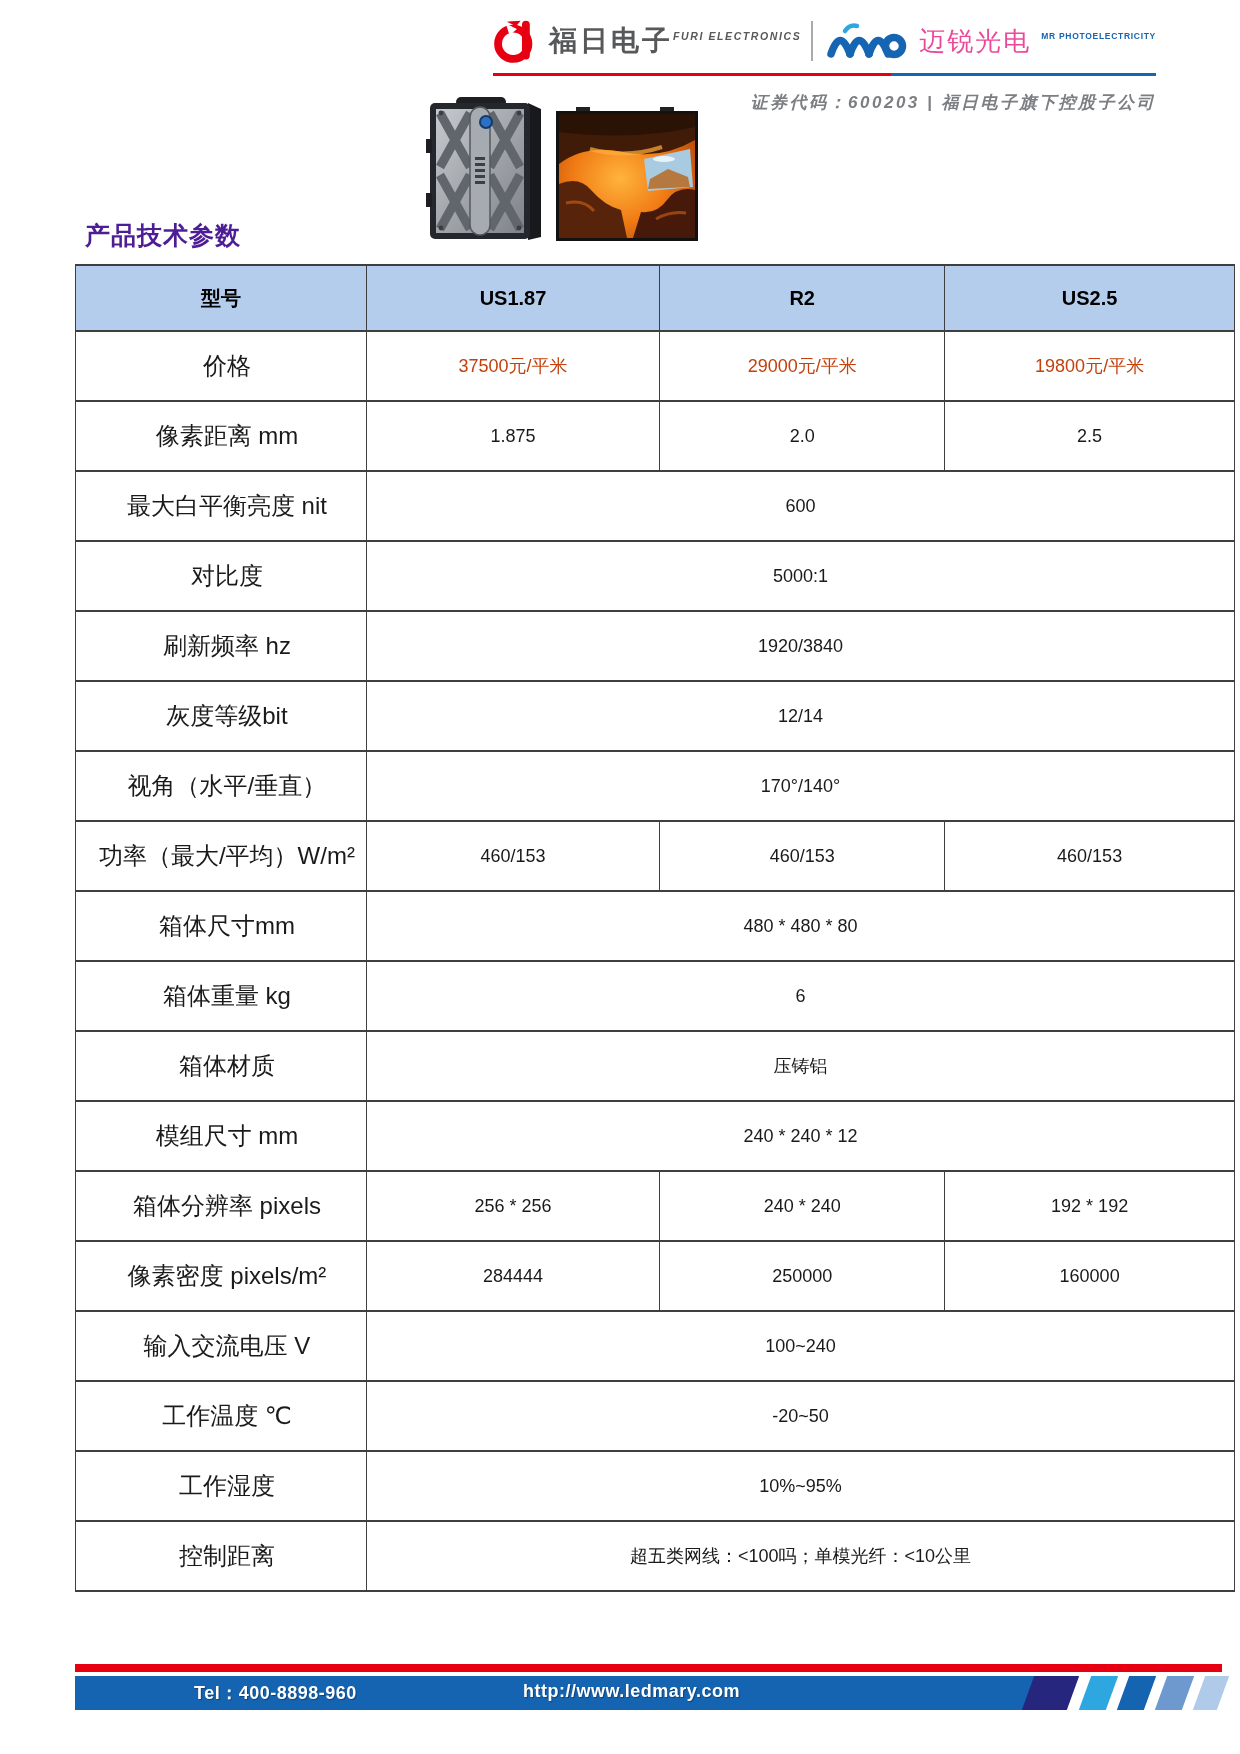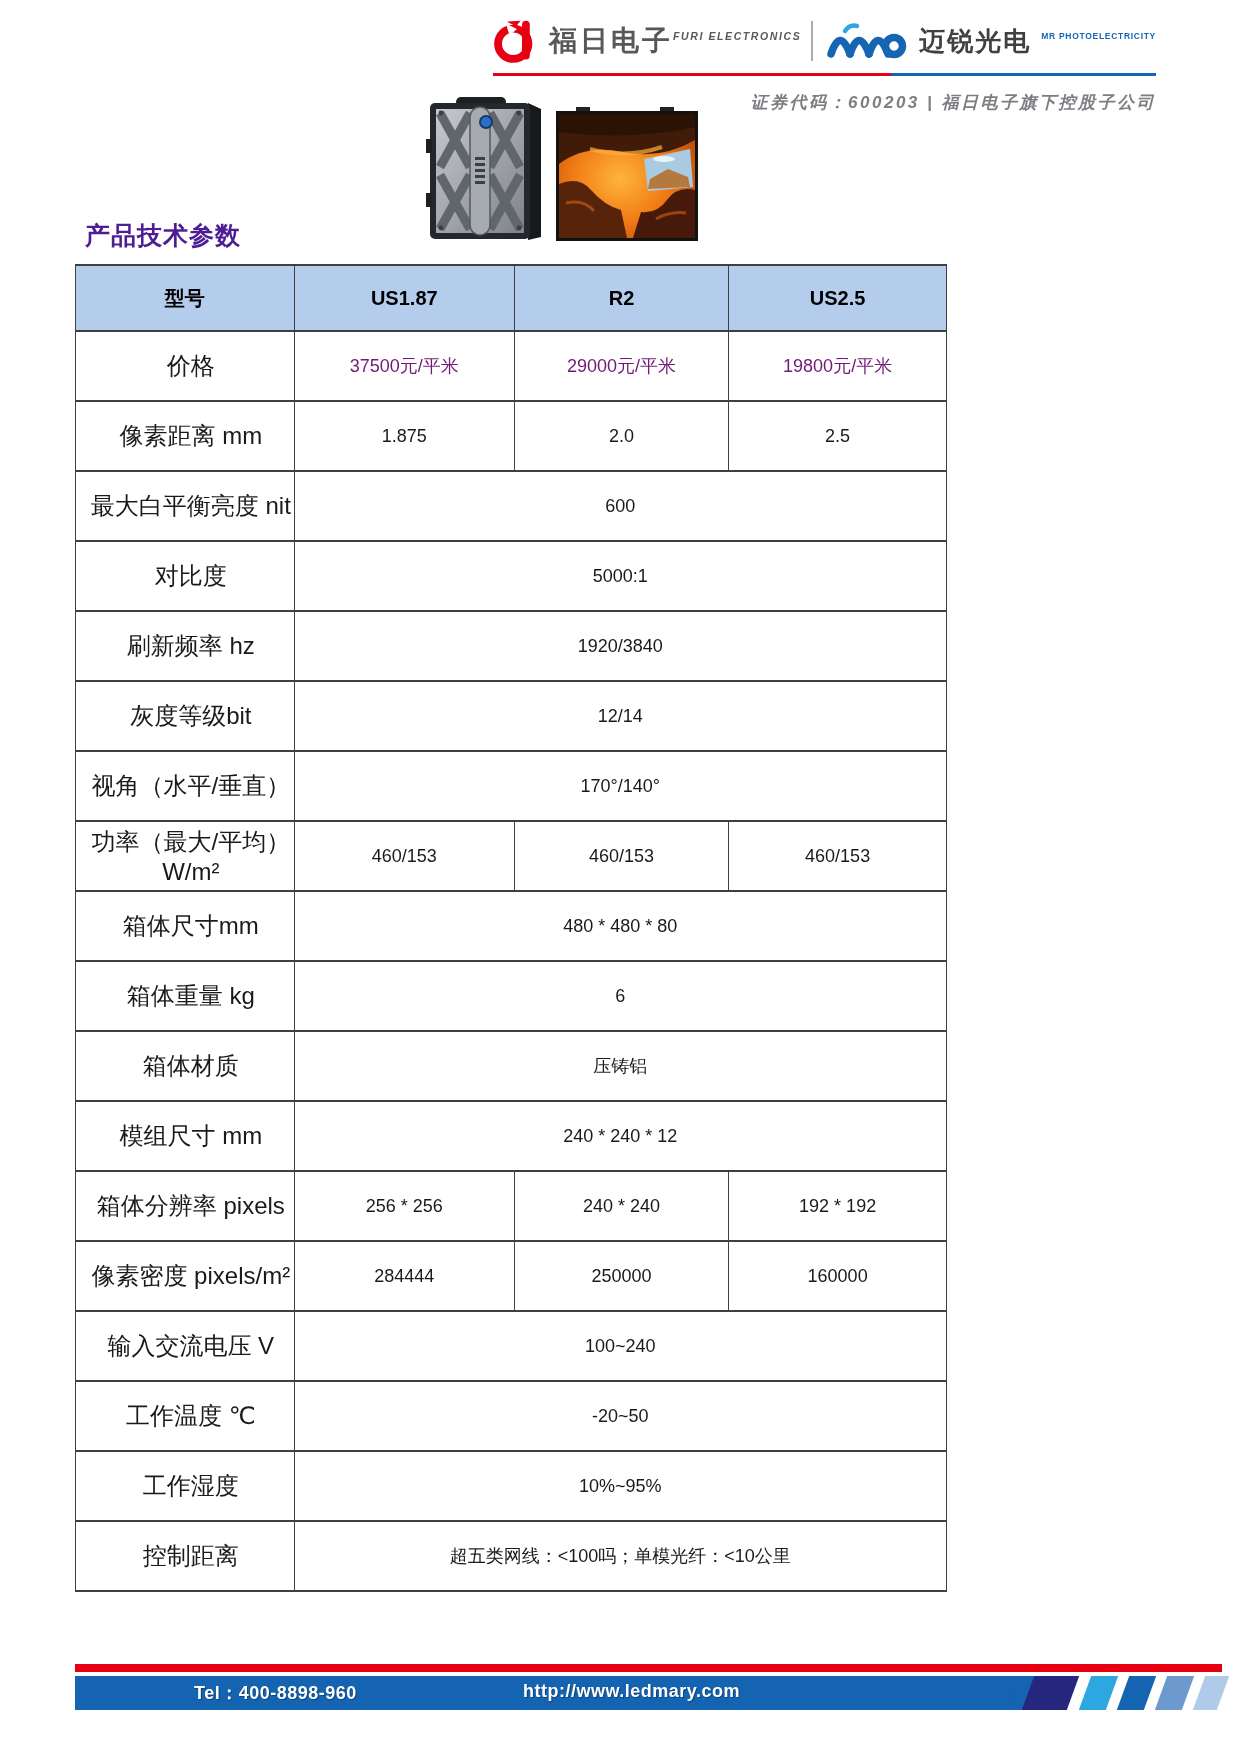--- a/index.html
+++ b/index.html
@@ -10,21 +10,21 @@
     color:#1a1a1a;
   }
 
   
   .brand { position:absolute; top:18px; right:84px; }
   .brand-row { display:flex; align-items:center; }
   .brand-text { display:flex; justify-content:center; }
   .furi-cn { font-size:28px; font-weight:bold; color:#57585a; letter-spacing:3px; line-height:1; }
   .furi-en { font-size:10.5px; color:#57585a; letter-spacing:1.6px; margin-top:3px; font-weight:bold;font-style:italic; }
   .brand-divider { width:2px; height:40px; background:#a9abae; margin:0 12px 0 10px; }
-  .mr-cn { font-size:26px; font-weight:bold; color:#404040; letter-spacing:2px; line-height:1; }
+  .mr-cn { font-size:26px; font-weight:normal; color:#ec4899; letter-spacing:2px; line-height:1; }
   .mr-en { font-size:8.5px; color:#1565b2; letter-spacing:0.7px; margin-top:3px; font-weight:bold;padding-left:10px; }
   .furi-logo { margin-right:10px; }
   .mr-logo { margin-right:6px; }
   .brand-line { display:flex; height:3px; margin-top:9px; }
   .brand-line .seg-red  { flex:0 0 60%; background:#e60012; }
   .brand-line .seg-blue { flex:1; background:#1565b2; }
   .brand-caption {
     margin-top:15px; text-align:right; font-size:17px; color:#7c7e82;
     letter-spacing:2.5px; font-weight:bold;font-style:italic;
   }
@@ -33,35 +33,35 @@
   .product-images { position:absolute; left:424px; top:95px; display:flex; align-items:flex-end; gap:10px; }
 
   
   .page-title {
     position:absolute; left:85px; top:219px; margin:0;
     font-size:25px; font-weight:bold; color:#4c1d95; letter-spacing:1px;
   }
 
   
   .spec-table {
-    position:absolute; left:75px; top:264px; width:872px;
+    position:absolute; left:75px; top:264px; width:1160px;
     border-collapse:collapse; table-layout:fixed;
   }
   .spec-table th, .spec-table td {
     border:1px solid #3f3f3f;
     border-top-width:2px; border-bottom-width:2px;
     overflow:hidden;
   }
   .spec-table th {
     background:#b4cdec; height:62px;
     font-size:20px; font-weight:bold; color:#000; text-align:center;
   }
   .spec-table td { height:66px; font-size:18px; text-align:center; background:#fff; }
   .spec-table td.label { text-align:center; padding-left:13px; font-size:24px; }
-  .spec-table td.price { color:#701a75; }
+  .spec-table td.price { color:#c2410c; }
 
   
   .footer { position:absolute; left:75px; top:1664px; width:1150px; height:50px; }
   .footer-redbar { position:absolute; left:0; top:0; width:1147px; height:8px; background:#e60012; }
   .footer-bluebar { position:absolute; left:0; top:12px; width:950px; height:34px; background:#1564b2; }
   .footer-tel, .footer-url {
     position:absolute; top:17px; color:#fff; font-weight:bold; font-size:18px;
     letter-spacing:0.5px; text-shadow:1px 1px 1px rgba(0,0,0,0.35); white-space:nowrap;
   }
   .footer-tel { left:119px; }

